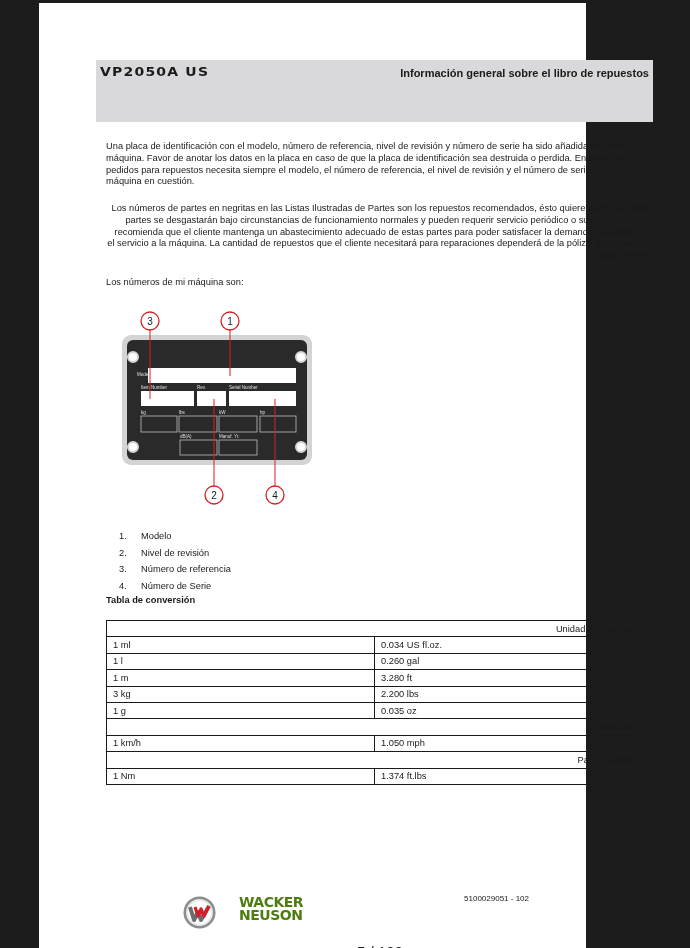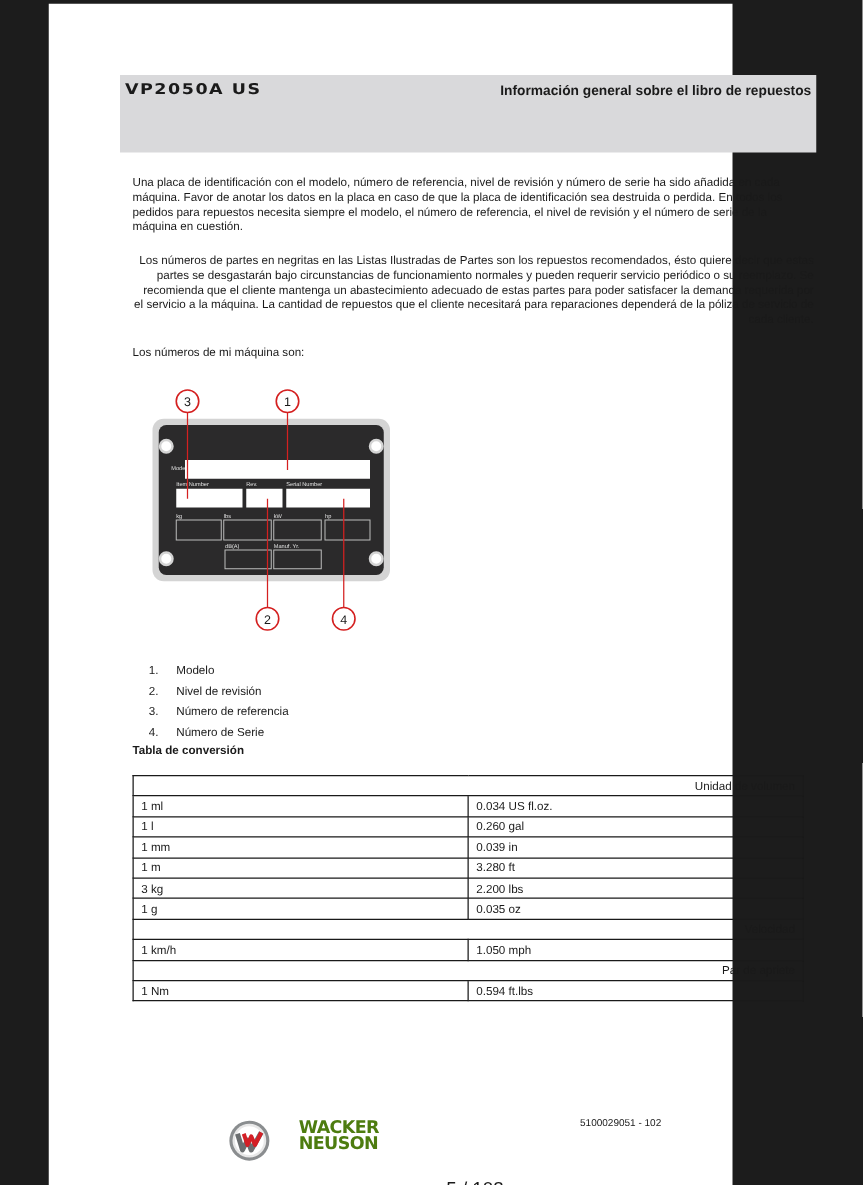--- a/index.html
+++ b/index.html
@@ -167,24 +167,20 @@
       <tr>
           <td class="left">1 ml</td>
           <td>0.034 US fl.oz.</td>
         </tr>
       <tr>
           <td class="left">1 l</td>
           <td>0.260 gal</td>
         </tr>
 
       <tr>
-          <td class="left">1 mm</td>
-          <td>0.039 in</td>
-        </tr>
-      <tr>
           <td class="left">1 m</td>
           <td>3.280 ft</td>
         </tr>
 
       <tr>
           <td class="left">3 kg</td>
           <td>2.200 lbs</td>
         </tr>
       <tr>
           <td class="left">1 g</td>
@@ -197,21 +193,21 @@
       <tr>
           <td class="left">1 km/h</td>
           <td>1.050 mph</td>
         </tr>
 
       <tr>
           <td class="group" colspan="2">Par de apriete</td>
         </tr>
       <tr>
           <td class="left">1 Nm</td>
-          <td>0.594 ft.lbs</td>
+          <td>1.374 ft.lbs</td>
         </tr>
     </tbody>
   </table>
 
   <div class="footer-logo">
     <svg width="35" height="35" viewBox="0 0 35 35">
       <circle cx="17.5" cy="17.5" r="16" fill="#8a8d8f"></circle>
       <circle cx="17.5" cy="17.5" r="13.5" fill="#e8e8e8"></circle>
       <circle cx="17.5" cy="17.5" r="11.5" fill="#ffffff"></circle>
       <path d="M8 12 L12 25 L16 17 L19 25 L27 11" fill="none" stroke="#6b6e70" stroke-width="4" stroke-linejoin="round"></path>

